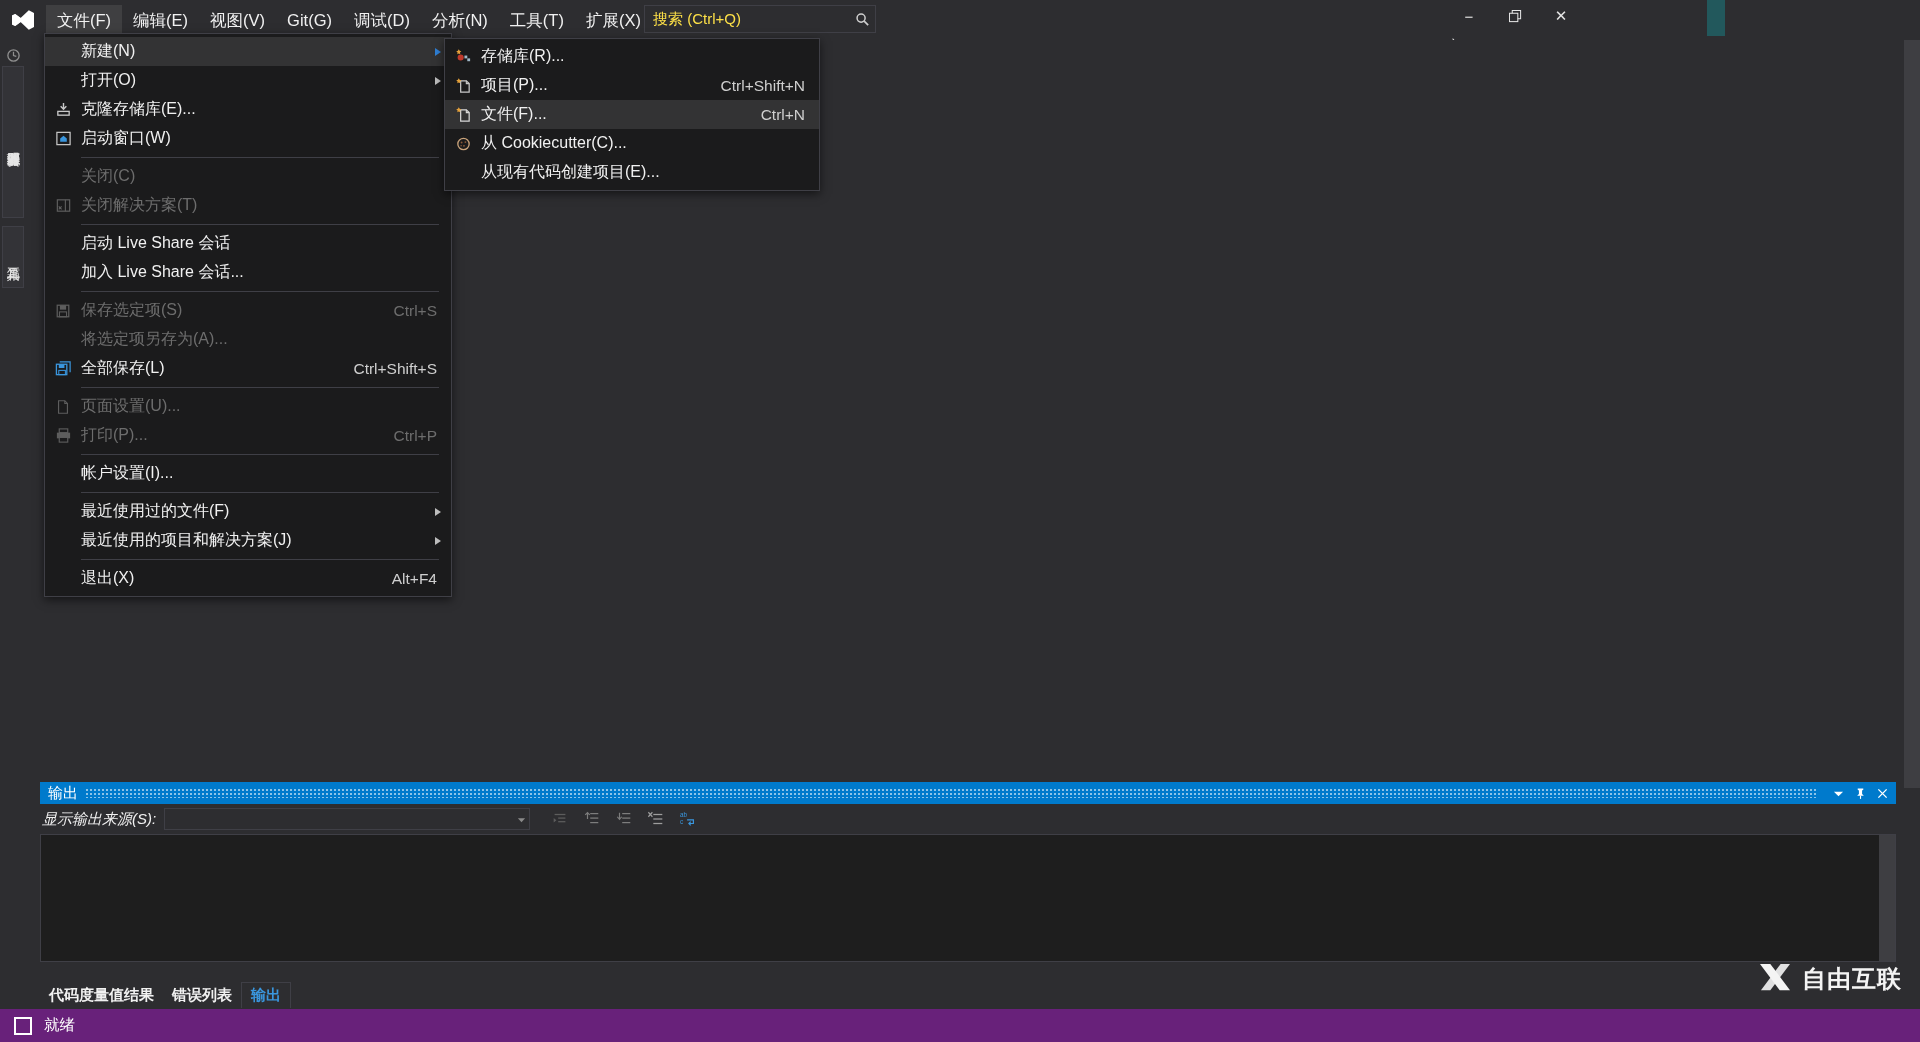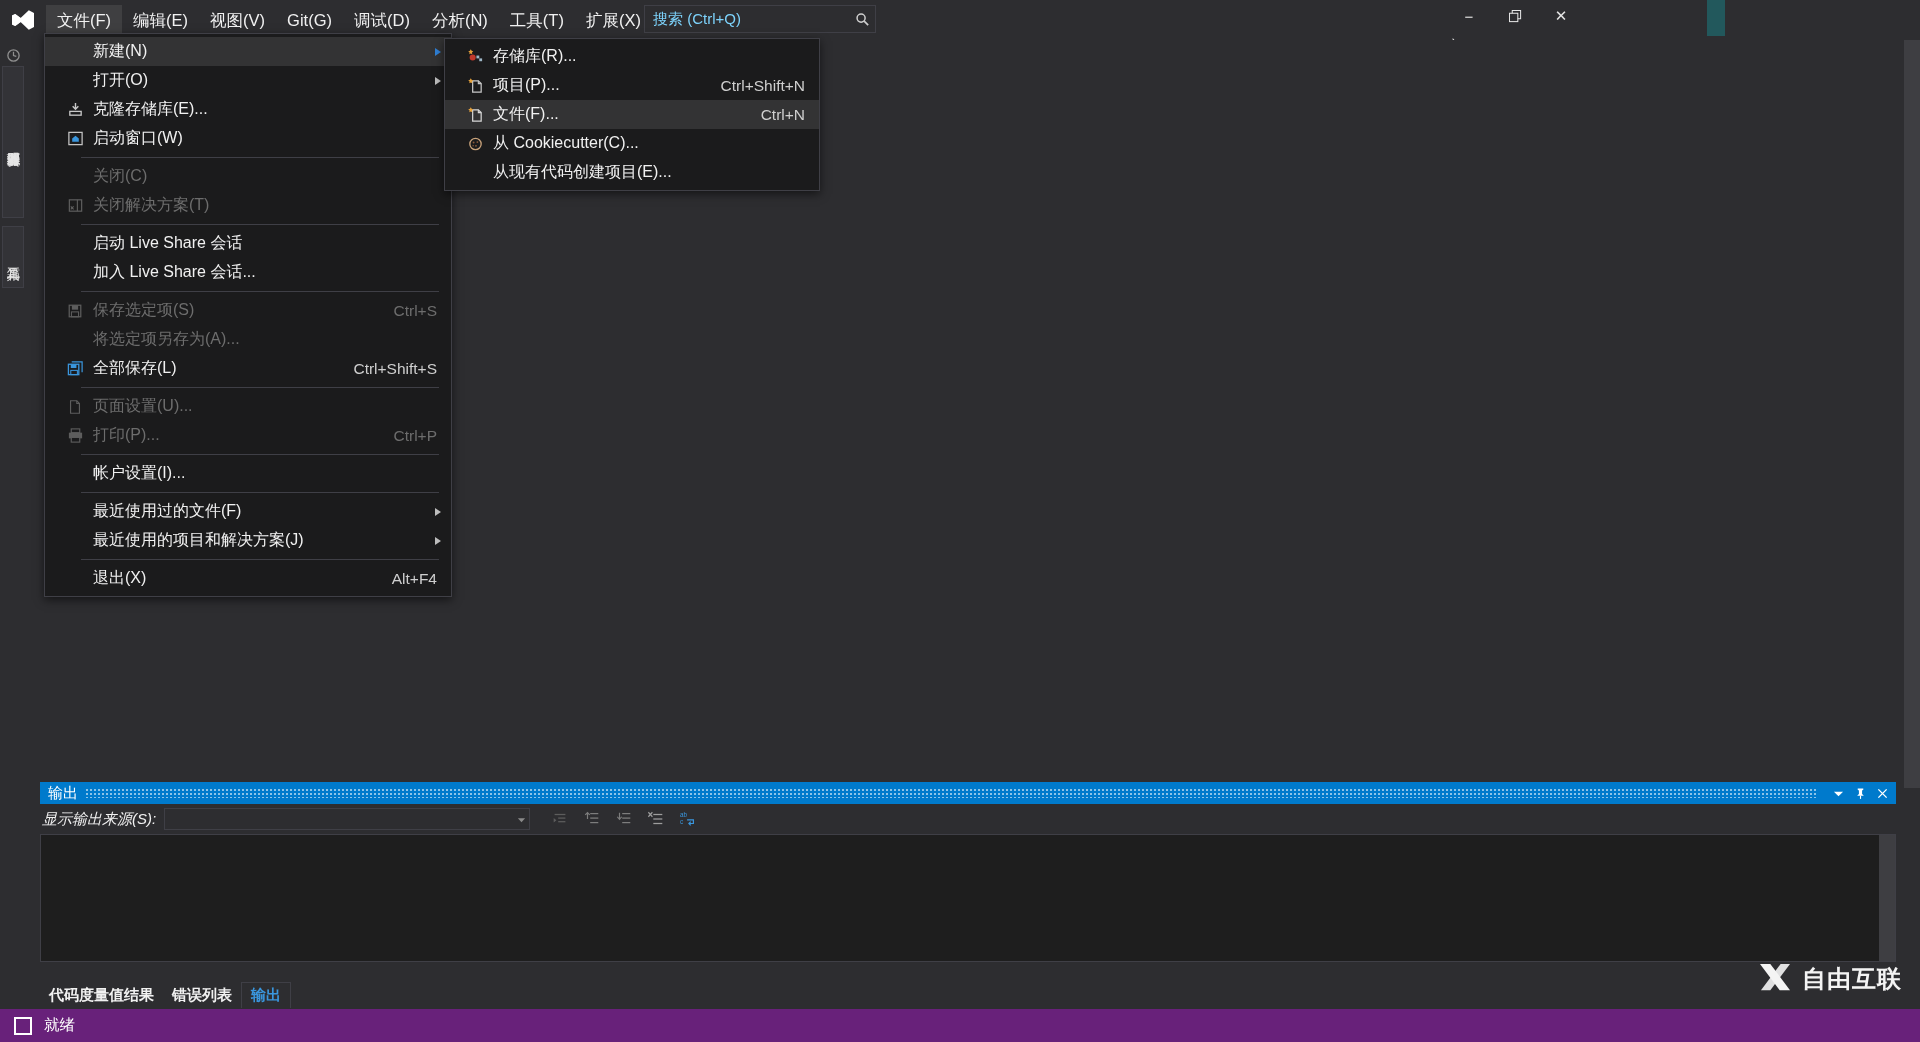--- a/index.html
+++ b/index.html
@@ -58,21 +58,21 @@
     width: 232px; height: 28px;
     background: #2d2d30;
     border: 1px solid #3f3f46;
     display: flex;
     align-items: center;
     box-sizing: border-box;
   }
   .searchbox .ph {
     flex: 1;
     font-size: 15px;
-    color: #7dd3fc;
+    color: #fde047;
     padding-left: 8px;
     white-space: nowrap;
   }
   .searchbox .mag {
     width: 26px; height: 26px;
     display: flex; align-items: center; justify-content: center;
   }
 
   .title-right {
     position: absolute;
@@ -176,21 +176,21 @@
     z-index: 60;
     box-shadow: 0 3px 9px rgba(0,0,0,0.55);
   }
   .dd-item {
     position: relative;
     height: 29px;
     display: flex;
     align-items: center;
     font-size: 16px;
     color: #f1f1f1;
-    padding-left: 12px;
+    padding-left: 0;
     cursor: default;
     white-space: nowrap;
   }
   .dd-item.sel { background: #333334; }
   .dd-item.disabled { color: #6d6d6d; }
   .dd-gutter {
     width: 36px;
     min-width: 36px;
     height: 29px;
     display: flex;

